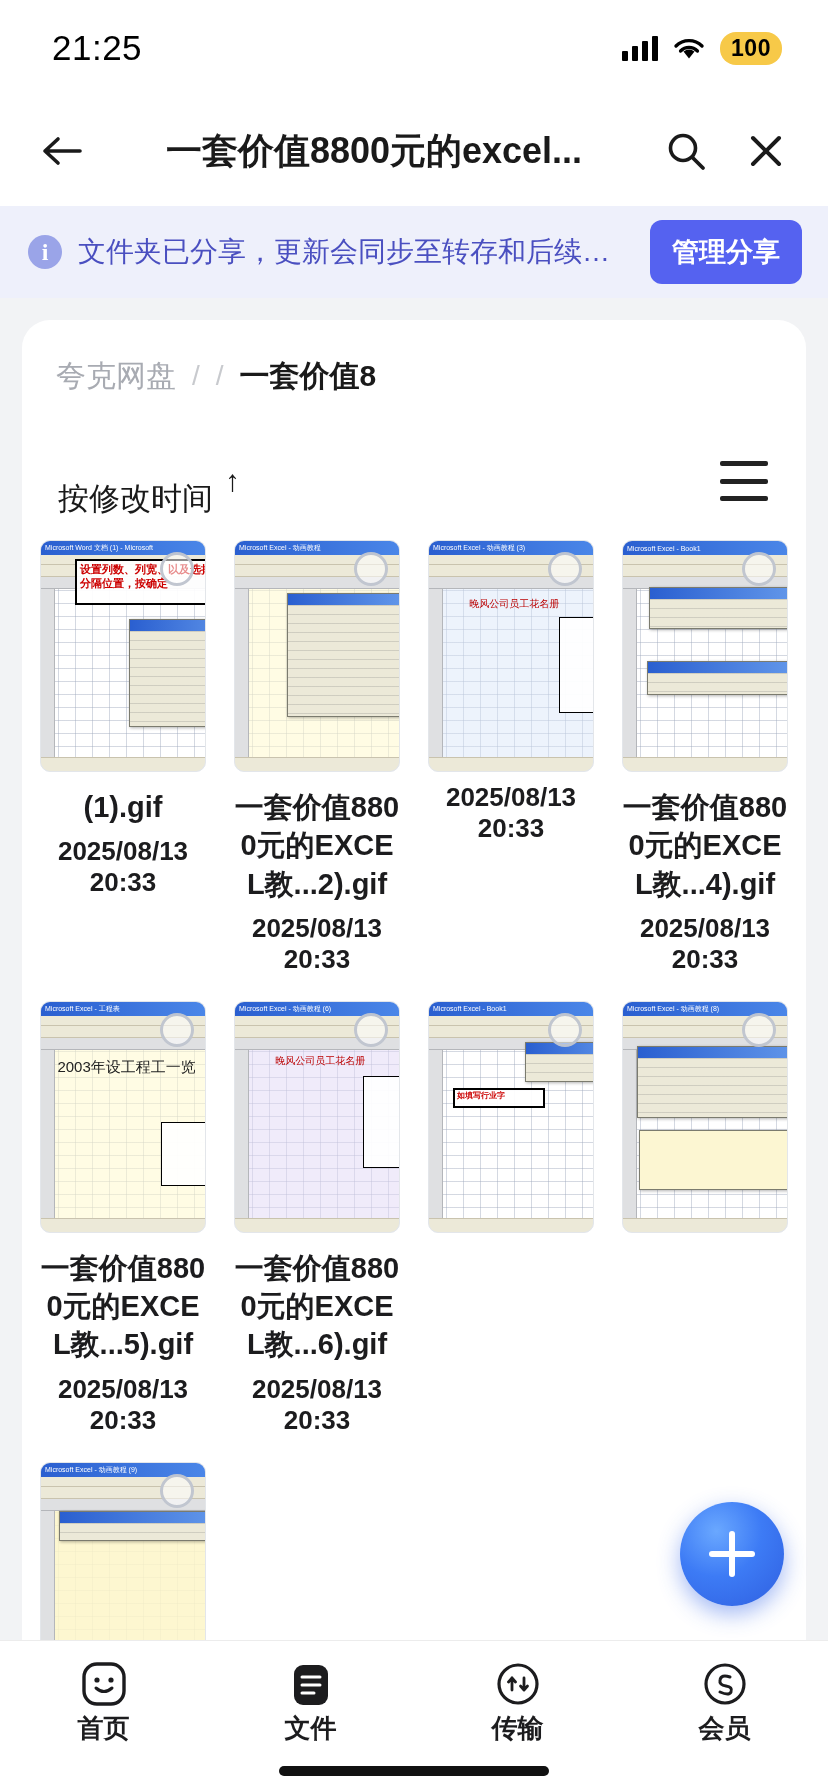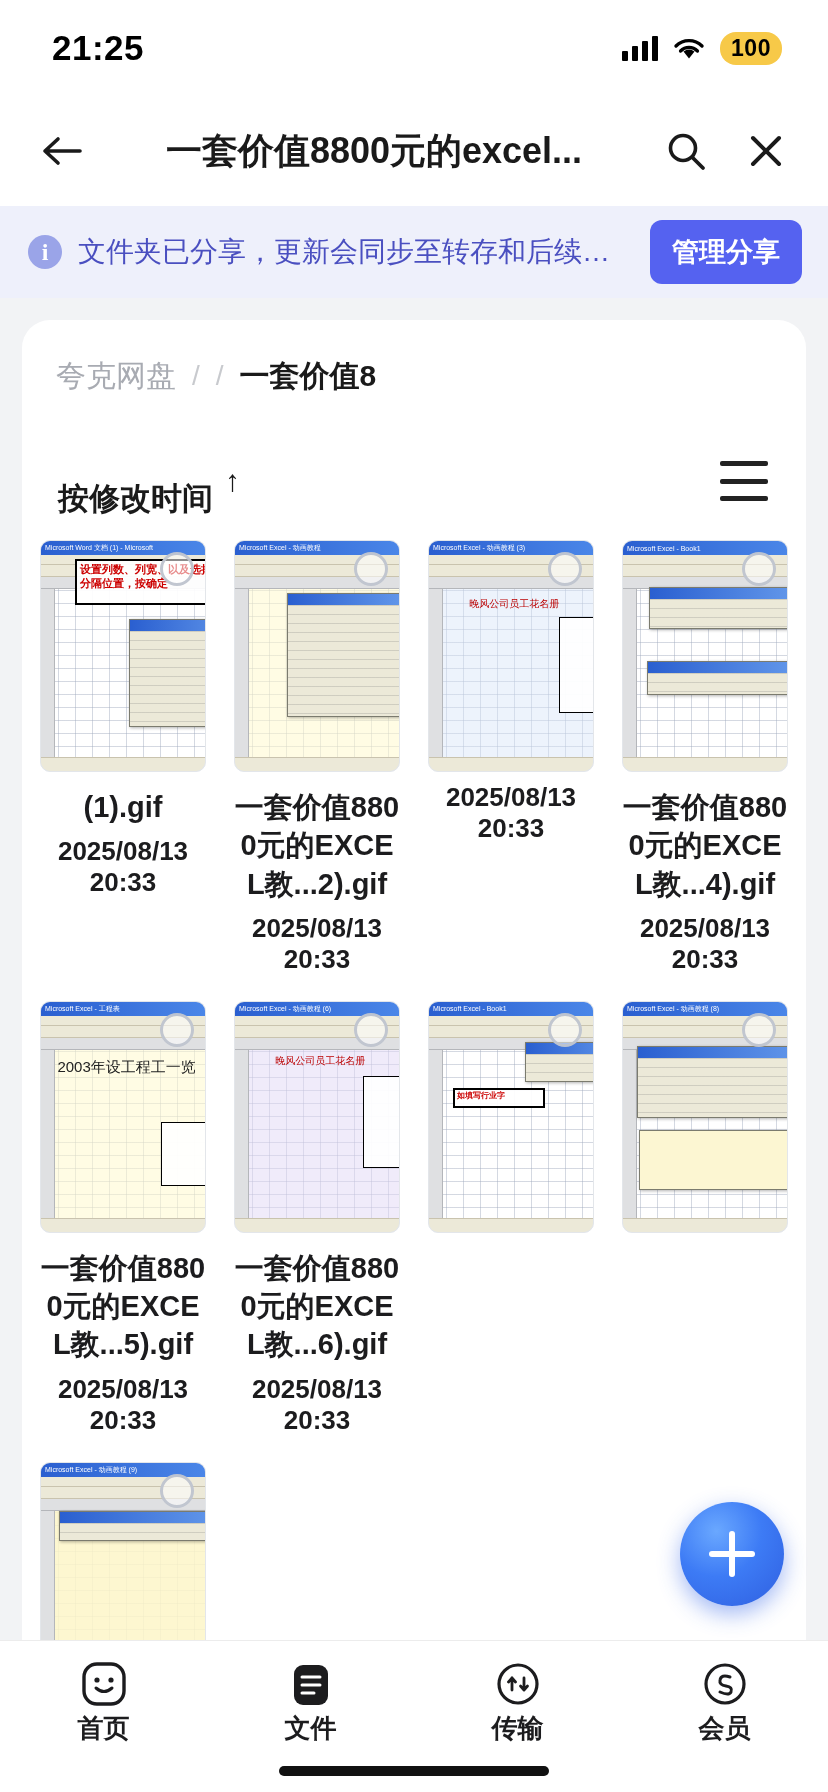--- a/index.html
+++ b/index.html
@@ -18,21 +18,21 @@
 
   
   .status-bar {
     height: 96px;
     background: #ffffff;
     display: flex; align-items: center; justify-content: space-between;
     padding: 0 46px 0 52px;
     flex: 0 0 auto;
   }
   .status-time {
-    font-size: 35px; font-weight: bold; color: #000;
+    font-size: 35px; font-weight: normal; color: #000;
     letter-spacing: 0.5px;
   }
   .status-right { display: flex; align-items: center; gap: 14px; }
   .signal-bars { display: flex; align-items: flex-end; gap: 4px; height: 26px; }
   .signal-bars i { width: 6px; background: #000; border-radius: 1px; display: block; }
   .signal-bars i:nth-child(1) { height: 10px; }
   .signal-bars i:nth-child(2) { height: 15px; }
   .signal-bars i:nth-child(3) { height: 20px; }
   .signal-bars i:nth-child(4) { height: 25px; }
   .wifi-icon { width: 34px; height: 26px; position: relative; }
@@ -154,21 +154,21 @@
   
   .sort-row {
     background: #ffffff;
     height: 98px;
     display: flex; align-items: center; justify-content: space-between;
     padding: 0 38px 0 36px;
     margin: 0 22px;
     flex: 0 0 auto;
   }
   .sort-left { display: flex; align-items: center; gap: 12px; }
-  .sort-label { font-size: 31px; font-weight: bold; color: #1a1a1a; margin-top: 36px; }
+  .sort-label { font-size: 31px; font-weight: normal; color: #1a1a1a; margin-top: 36px; }
   .sort-arrow { font-size: 30px; color: #1a1a1a; }
   .view-toggle { width: 48px; height: 40px; display: flex; flex-direction: column; justify-content: space-between; }
   .view-toggle span { display: block; height: 5px; background: #222; border-radius: 2px; }
   .view-toggle span:nth-child(1) { width: 48px; }
   .view-toggle span:nth-child(2) { width: 48px; }
   .view-toggle span:nth-child(3) { width: 48px; }
 
   
   .grid-scroll {
     flex: 1 1 auto;

